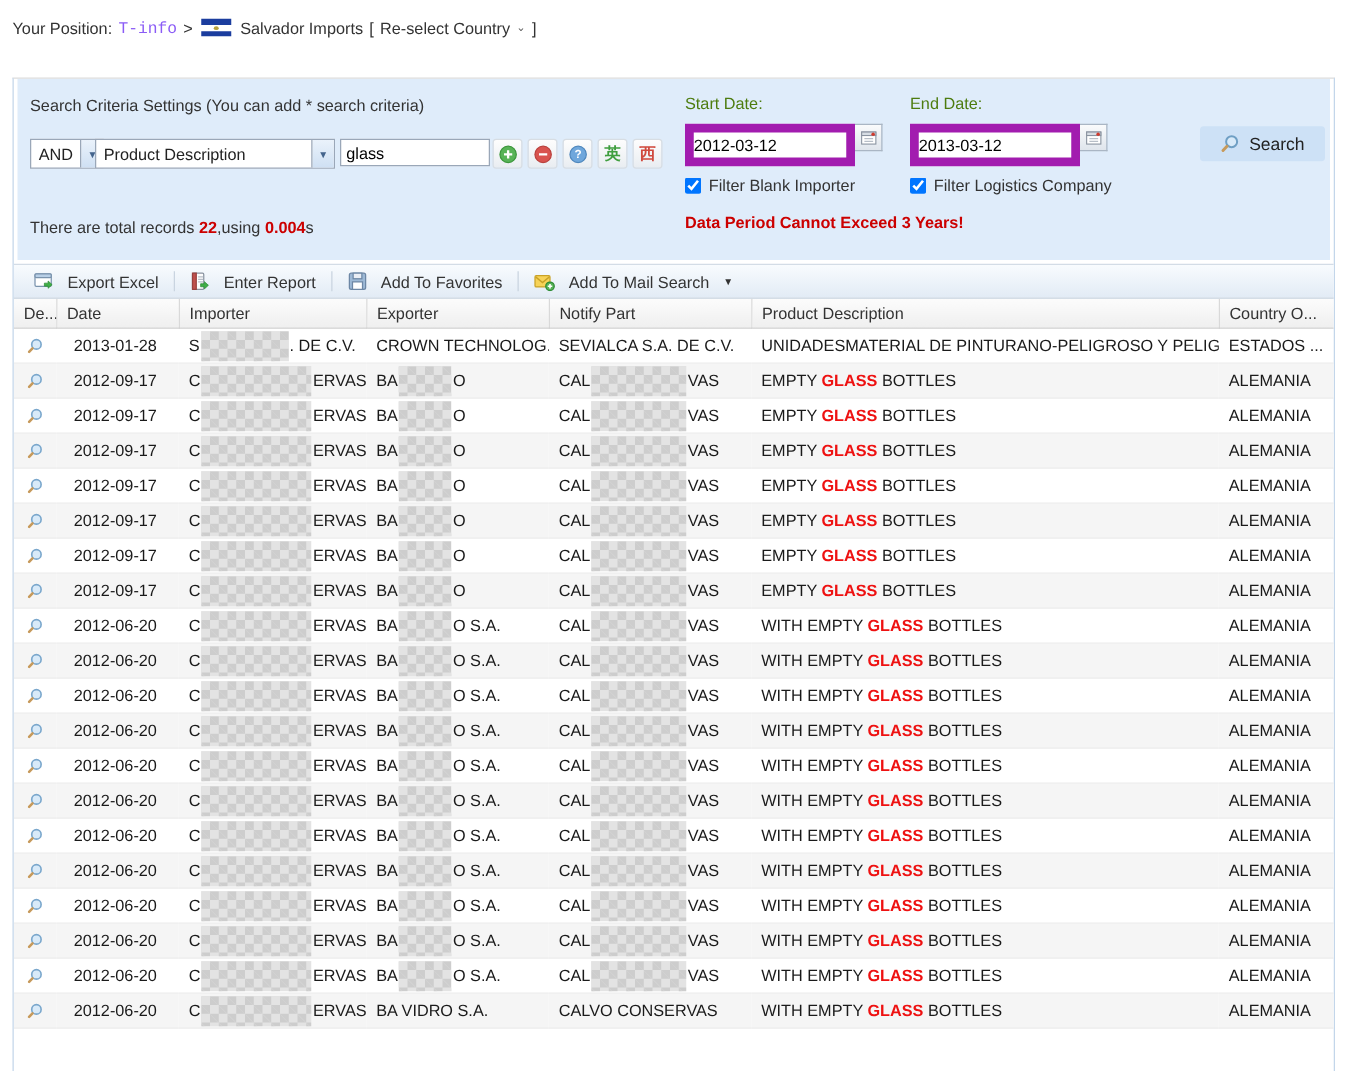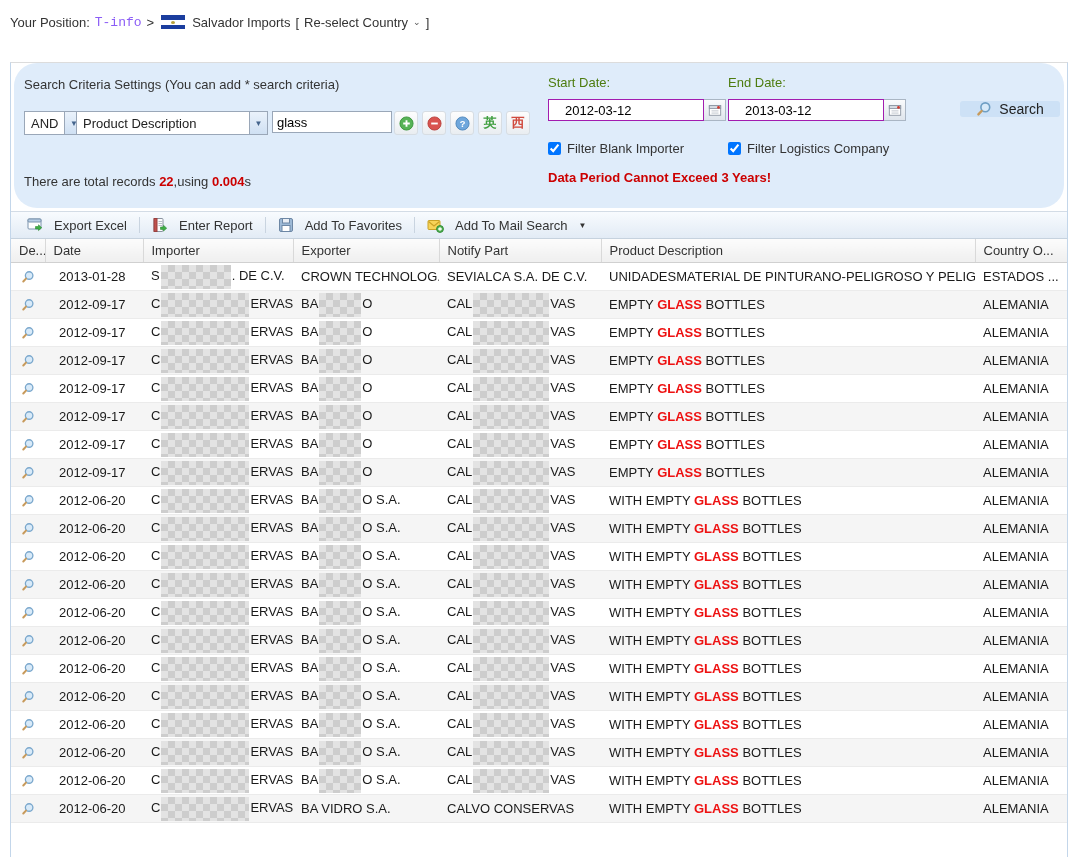--- a/index.html
+++ b/index.html
@@ -15,42 +15,42 @@
   .caret{font-size:9px;color:#555;}
   
   .container{margin:30px 10px 0 10px;width:1056px;height:797px;position:relative;overflow:hidden;
     border:1px solid #c3d6ea;border-top:1px solid #dcdcdc;background:#fff;}
   
   .panel-header{height:40px;display:flex;align-items:center;background:#fff;}
   .green-bar{width:8px;height:22px;background:#2f9e2f;margin-left:5px;}
   .panel-title{margin-left:16px;font-size:15px;color:#2e9b2e;}
   .historical{margin-left:auto;margin-right:14px;font-size:14px;color:#2a6db5;text-decoration:none;cursor:pointer;}
   
-  .search-panel{position:relative;margin:0 3px;height:145px;background:#dfecfa;font-size:13px;border-radius:23px;}
+  .search-panel{position:relative;margin:0 3px;height:145px;background:#dfecfa;font-size:13px;}
   .abs{position:absolute;}
   .criteria-label{left:10px;top:14px;color:#333;}
   .combo{display:inline-flex;height:22px;background:#fff;border:1px solid #9aa7b8;align-items:center;cursor:pointer;}
   .combo .txt{padding:0 6px;font-size:13px;color:#222;white-space:nowrap;}
   .combo .arr{width:17px;height:22px;border-left:1px solid #9aa7b8;background:linear-gradient(#eaf2fb,#cfe0f3);
     display:flex;align-items:center;justify-content:center;font-size:8px;color:#44648c;}
   .txtinput{height:20px;border:1px solid #9aa7b8;font-size:13px;padding:0 4px;font-family:inherit;width:110px;}
   .icon-btn{width:24px;height:24px;border:1px solid #d7dde3;border-radius:3px;background:linear-gradient(#fdfdfd,#e9edf1);
     display:inline-flex;align-items:center;justify-content:center;cursor:pointer;padding:0;}
   .icon-btn.cn{font-size:13px;font-weight:bold;}
   .cn.en{color:#3f9e3f;}  .cn.es{color:#d04a3e;}
   .red-bold{color:#cc0000;font-weight:bold;}
   .rec-line{color:#333;}
   .date-label{color:#4d7c0f;}
   .date-wrap{display:inline-flex;}
-  .date-input{width:122px;height:20px;border:1px solid #a21caf;font-size:13px;padding:0 16px;font-family:inherit;}
+  .date-input{width:122px;height:20px;border:7px solid #a21caf;font-size:13px;padding:0 0;font-family:inherit;}
   .cal-btn{width:22px;height:22px;border:1px solid #aab6c4;border-left:none;background:linear-gradient(#fafbfc,#dfe5ec);
     display:inline-flex;align-items:center;justify-content:center;cursor:pointer;padding:0;}
   .chk-row{display:flex;align-items:center;gap:6px;color:#333;}
   .chk-row input{width:13px;height:13px;margin:0;}
-  .search-btn{left:946px;top:38px;width:100px;height:16px;border:none;border-radius:3px;background:#cde1f6;
+  .search-btn{left:946px;top:38px;width:100px;height:28px;border:none;border-radius:3px;background:#cde1f6;
     display:flex;align-items:center;justify-content:center;gap:7px;font-size:14px;color:#222;cursor:pointer;font-family:inherit;}
   
   .toolbar{margin-top:3px;height:26px;border-top:1px solid #d3dce6;border-bottom:1px solid #c6d2de;
     background:linear-gradient(#f8fbfe,#e2ebf5);display:flex;align-items:center;padding-left:8px;font-size:13px;color:#333;}
   .tb-btn{display:flex;align-items:center;gap:11px;padding:0 8px;height:22px;cursor:pointer;border-radius:3px;}
   .tb-sep{width:1px;height:16px;background:#c9d4e0;margin:0 4px;}
   
   table.grid{border-collapse:collapse;table-layout:fixed;width:1056px;font-size:13px;}
   .grid th{height:23px;background:linear-gradient(#fcfcfc,#efefef);border-bottom:1px solid #d0d0d0;border-right:1px solid #d9d9d9;
     font-weight:normal;color:#333;text-align:left;padding:0 0 0 8px;white-space:nowrap;overflow:hidden;cursor:pointer;}

